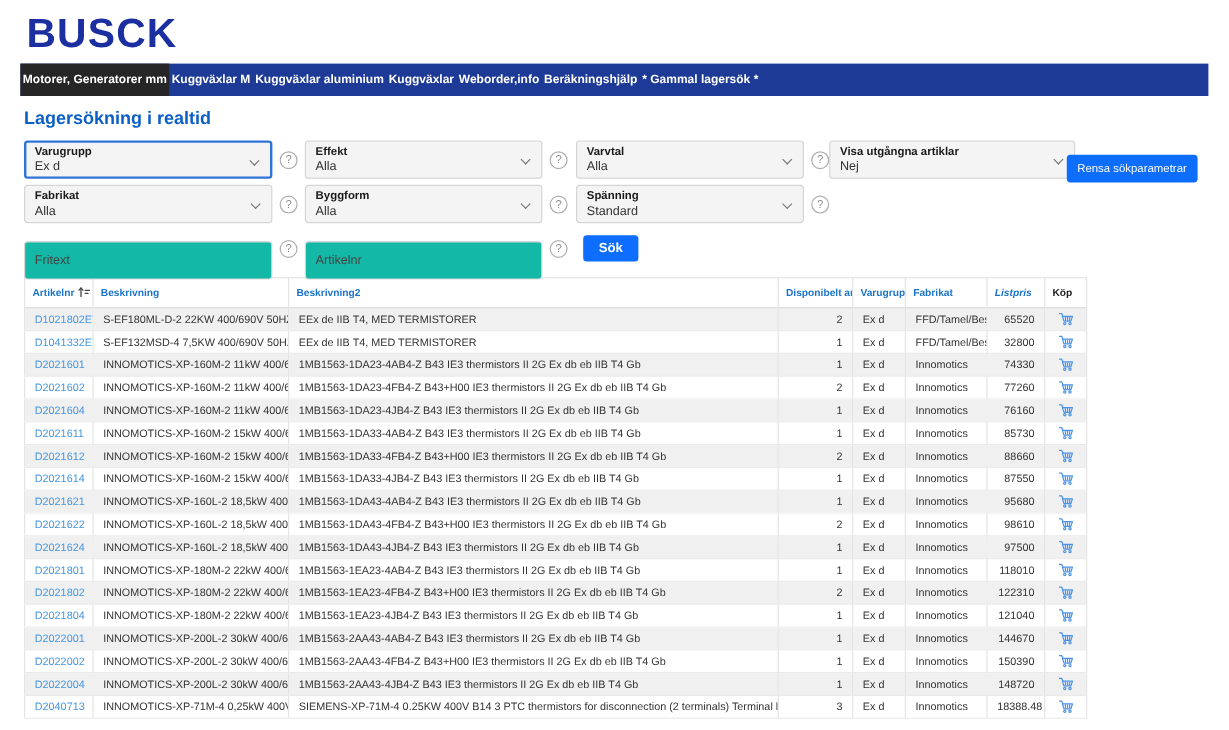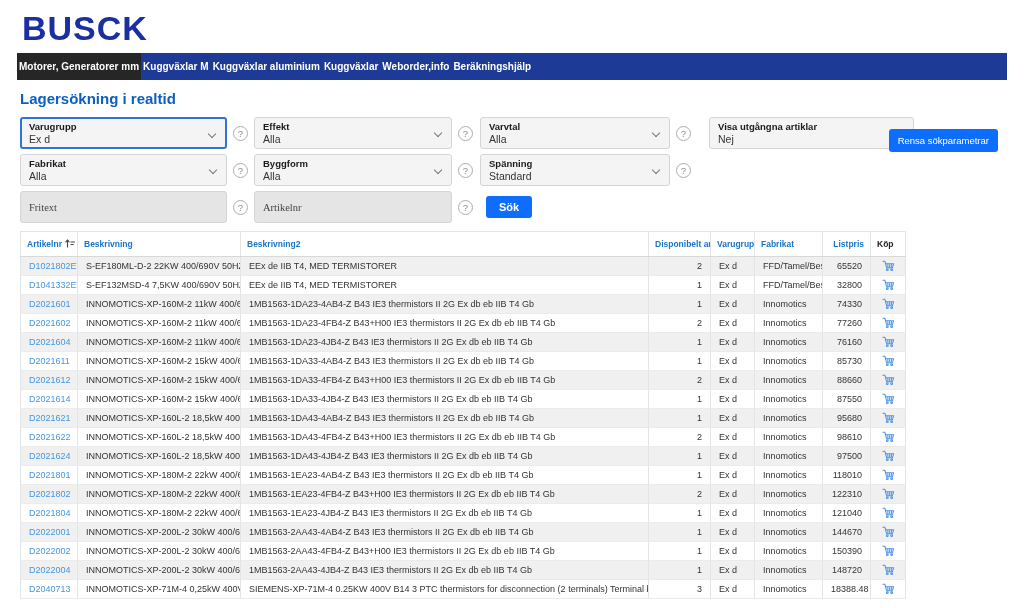--- a/index.html
+++ b/index.html
@@ -21,47 +21,47 @@
   .field { background:#f4f4f4; border:1px solid #d5d5d5; border-radius:3px;
            position:relative; padding:3px 20px 0 8px; height:32px; }
   .field.focused { border:2px solid #2e75d6; padding:2px 19px 0 7px; }
   .flabel { font-size:9.5px; font-weight:bold; color:#1a1a1a; line-height:11px;
             white-space:nowrap; }
   .fvalue { font-size:10.5px; color:#333; line-height:14px; white-space:nowrap; }
   .chev { position:absolute; right:9px; top:12px; width:7px; height:7px; }
   .chev::before { content:''; display:block; width:5px; height:5px;
                   border-right:1.5px solid #777; border-bottom:1.5px solid #777;
                   transform:rotate(45deg); }
-  .txt { background:#e5e5e5; border:1px solid #d5d5d5; border-radius:3px;
+  .txt { background:#14b8a6; border:1px solid #d5d5d5; border-radius:3px;
          height:32px; font-size:10.5px; padding:0 8px; color:#333;
-         font-family:Liberation Serif, serif; }
+         font-family:Liberation Sans, sans-serif;margin-top:10px; }
   .txt::placeholder { color:#444; opacity:1; }
   .help { width:15px; height:15px; border:1px solid #adadad; border-radius:50%;
           color:#8a8a8a; font-size:9.5px; line-height:13px; text-align:center;
           align-self:center; margin-left:6px; flex:0 0 auto; cursor:pointer; }
   .w1 { width:207px; flex:0 0 207px; }
   .w2 { width:198px; flex:0 0 198px; margin-left:6px; }
   .w3 { width:190px; flex:0 0 190px; margin-left:7px; }
-  .w4 { width:205px; flex:0 0 205px; margin-left:18px; }
+  .w4 { width:205px; flex:0 0 205px; margin-left:0; }
   .btn { background:#0d6efd; color:#fff; border:none; border-radius:3px;
          font-family:"Liberation Sans",sans-serif; cursor:pointer; }
   .btn-sok { width:46px; height:22px; font-size:11px; font-weight:bold;
              margin-left:13px; align-self:center; }
   .btn-rensa { position:absolute; right:6px; top:12px; height:23px;
                padding:0 9px; font-size:9.5px; }
   
   .table-wrap { margin:8px 0 0 20px; }
   table { border-collapse:collapse; table-layout:fixed; width:885px;
           border:1px solid #e4e4e4; }
   th, td { border-right:1px solid #e4e4e4; white-space:nowrap; overflow:hidden; }
   th { height:25px; font-size:8.5px; font-weight:bold; color:#1a74c9;
        text-align:left; padding:0 6px; border-bottom:1px solid #d8d8d8;
        background:#fff; cursor:pointer; }
   th.center { text-align:left; }
-  th.right { text-align:right; }
+  th.right { text-align:left;font-style:italic; }
   th.dark { color:#222; }
   td { height:19px; font-size:9px; color:#333; padding:0 8px;
        border-bottom:1px solid #ebebeb; }
   td.right { text-align:right; }
   td.center { text-align:center; padding:0 4px; }
   tr.stripe td { background:#f0f0f0; }
   a.artlink { color:#4596e0; text-decoration:none; cursor:pointer; }
   .sorticon { vertical-align:-1px; margin-left:3px; }
   .cartbtn { display:inline-block; cursor:pointer; line-height:0; }
 </style>
@@ -70,20 +70,21 @@
 
 <div class="logo">BUSCK</div>
 
 <div class="nav">
     <div class="tab active">Motorer, Generatorer mm</div>
     <div class="tab">Kuggväxlar M</div>
     <div class="tab">Kuggväxlar aluminium</div>
     <div class="tab">Kuggväxlar</div>
     <div class="tab">Weborder,info</div>
     <div class="tab">Beräkningshjälp</div>
+    <div class="tab">* Gammal lagersök *</div>
   </div>
 
 <div class="page-title">Lagersökning i realtid</div>
 
 <div class="filters">
 
   <div class="frow">
     <div class="field focused w1">
       <div class="flabel">Varugrupp</div>
       <div class="fvalue">Ex d</div>

